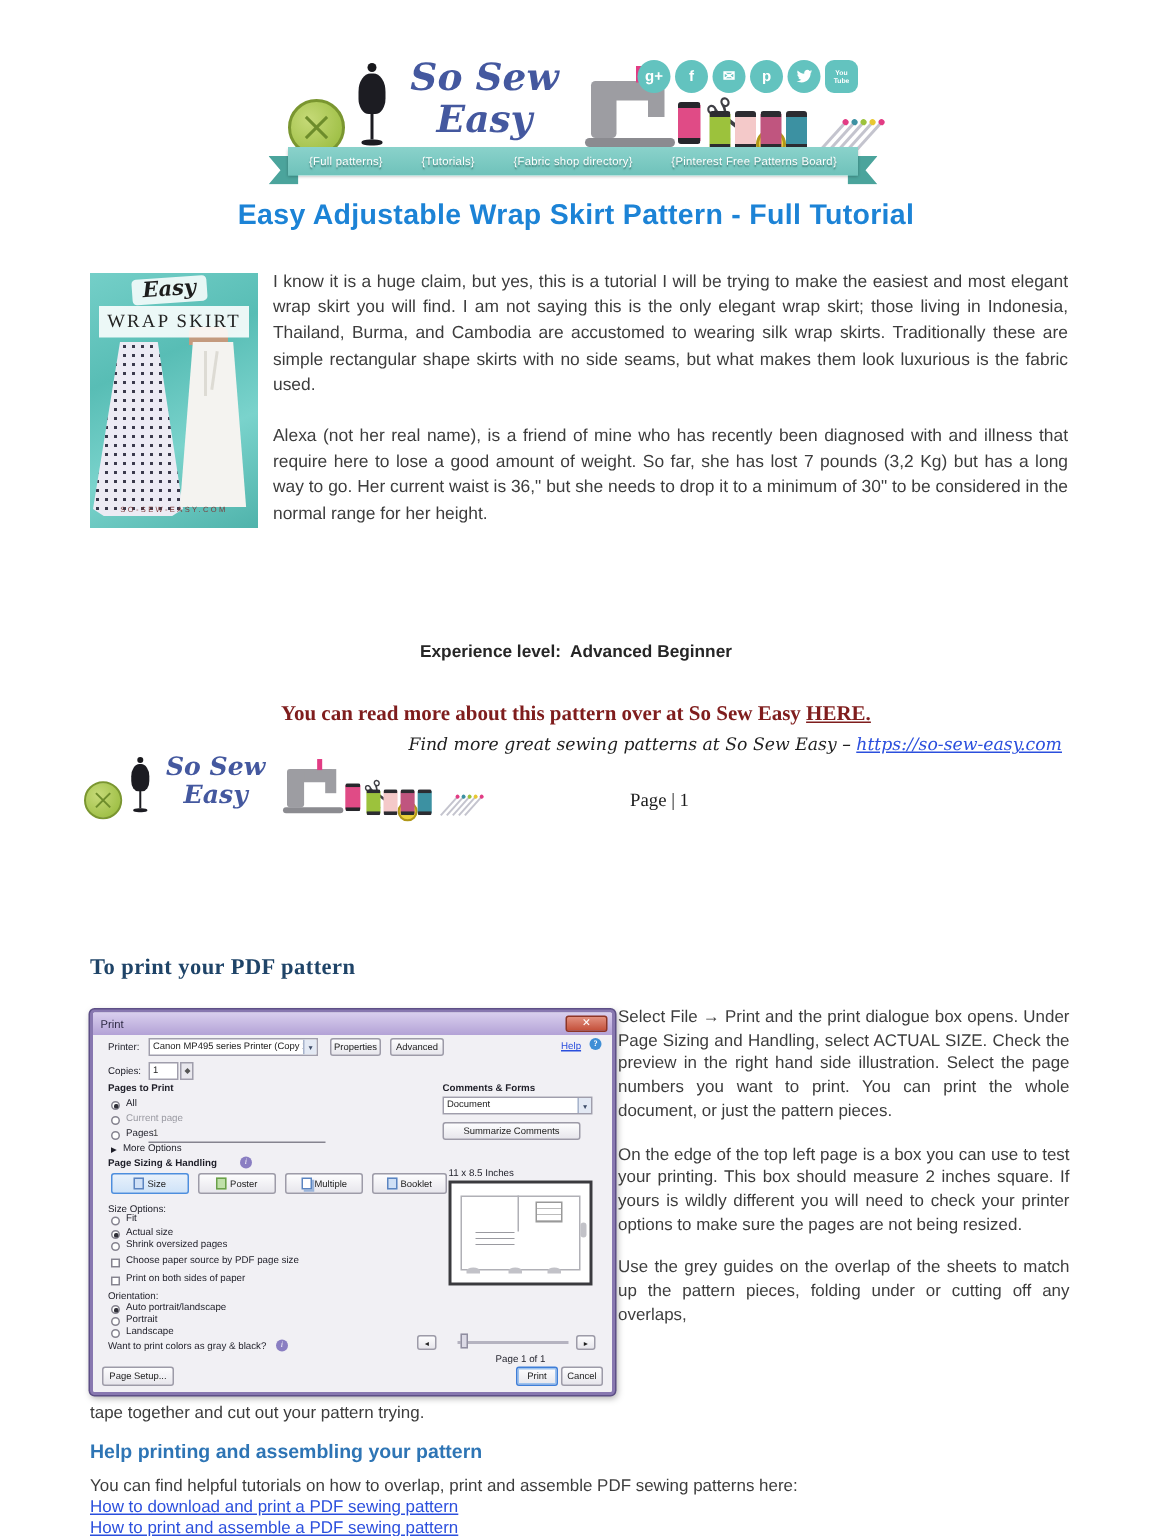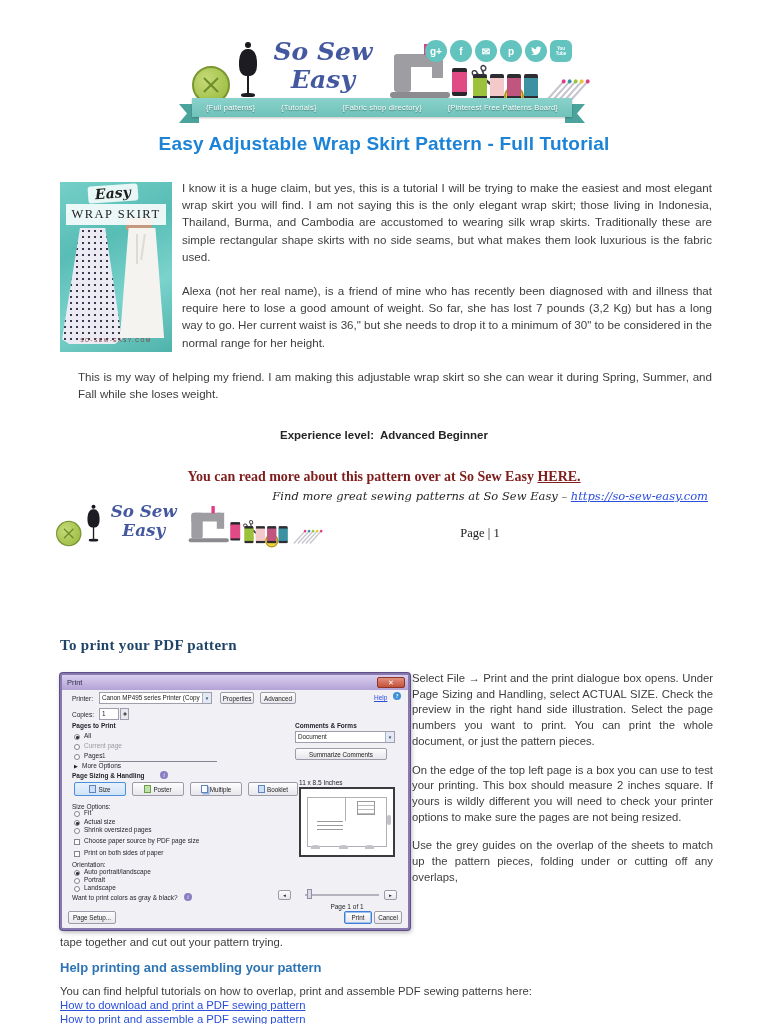--- a/index.html
+++ b/index.html
@@ -101,21 +101,21 @@
   .sk-url { position:absolute; bottom:3px; left:0; width:100%; text-align:center; font-size:5px;
             letter-spacing:1.6px; color:#7c3a3a; }
 
   
   #exp { left:0; top:429px; width:768px; text-align:center; font-size:11.5px; color:#262626; font-weight:bold; }
   #readmore { left:0; top:469px; width:768px; text-align:center; font-family:"Liberation Serif", serif;
               font-weight:bold; font-size:14px; color:#7f1d1d; }
   #readmore .here { text-decoration:underline; cursor:pointer; }
   #findmore { left:60px; top:489px; width:648px; text-align:right; font-family:"DejaVu Serif", serif;
               font-style:italic; font-size:11.5px; color:#1f1f1f; }
-  #pagenum { left:420px; top:526px; width:120px; text-align:center; font-family:"Liberation Serif", serif;
+  #pagenum { left:420px; top:526px; width:120px; font-family:"Liberation Serif", serif;
              font-size:12.5px; color:#1c1c1c; }
 
   
   #printh { left:60px; top:637px; font-family:"Liberation Serif", serif; font-weight:bold;
             font-size:15px; color:#1f4468; letter-spacing:.3px; }
   #rcol { left:412px; top:671px; width:301px; font-size:11.3px; line-height:15.7px; text-align:justify; }
   #rcol p { margin-bottom:13px; }
   #tail { left:60px; top:936px; font-size:11.3px; }
 
   
@@ -285,21 +285,20 @@
     <div class="sk-band">WRAP SKIRT</div>
     <div class="sk-bust"></div>
     <div class="sk-l"></div>
     <div class="sk-r"></div>
     <div class="sk-tie"></div>
       <div class="sk-tie2"></div>
     <div class="sk-url">SO-SEW-EASY.COM</div>
   </div>
   <p>I know it is a huge claim, but yes, this is a tutorial I will be trying to make the easiest and most elegant wrap skirt you will find.  I am not saying this is the only elegant wrap skirt; those living in Indonesia, Thailand, Burma, and Cambodia are accustomed to wearing silk wrap skirts.  Traditionally these are simple rectangular shape skirts with no side seams, but what makes them look luxurious is the fabric used.</p>
   <p>Alexa (not her real name), is a friend of mine who has recently been diagnosed with and illness that require here to lose a good amount of weight. So far, she has lost 7 pounds (3,2 Kg) but has a long way to go.  Her current waist is 36," but she needs to drop it to a minimum of 30" to be considered in the normal range for her height.</p>
-  <p class="p3">This is my way of helping my friend. I am making this adjustable wrap skirt so she can wear it during Spring, Summer, and Fall while she loses weight.</p>
 </div>
 
 <div id="exp" class="abs">
   <span>Experience level:</span>&nbsp;
   <span>Advanced Beginner</span>
 </div>
 
 <div id="readmore" class="abs">
   <span>You can read more about this pattern over at So Sew Easy </span><span class="here">HERE.</span>
 </div>

